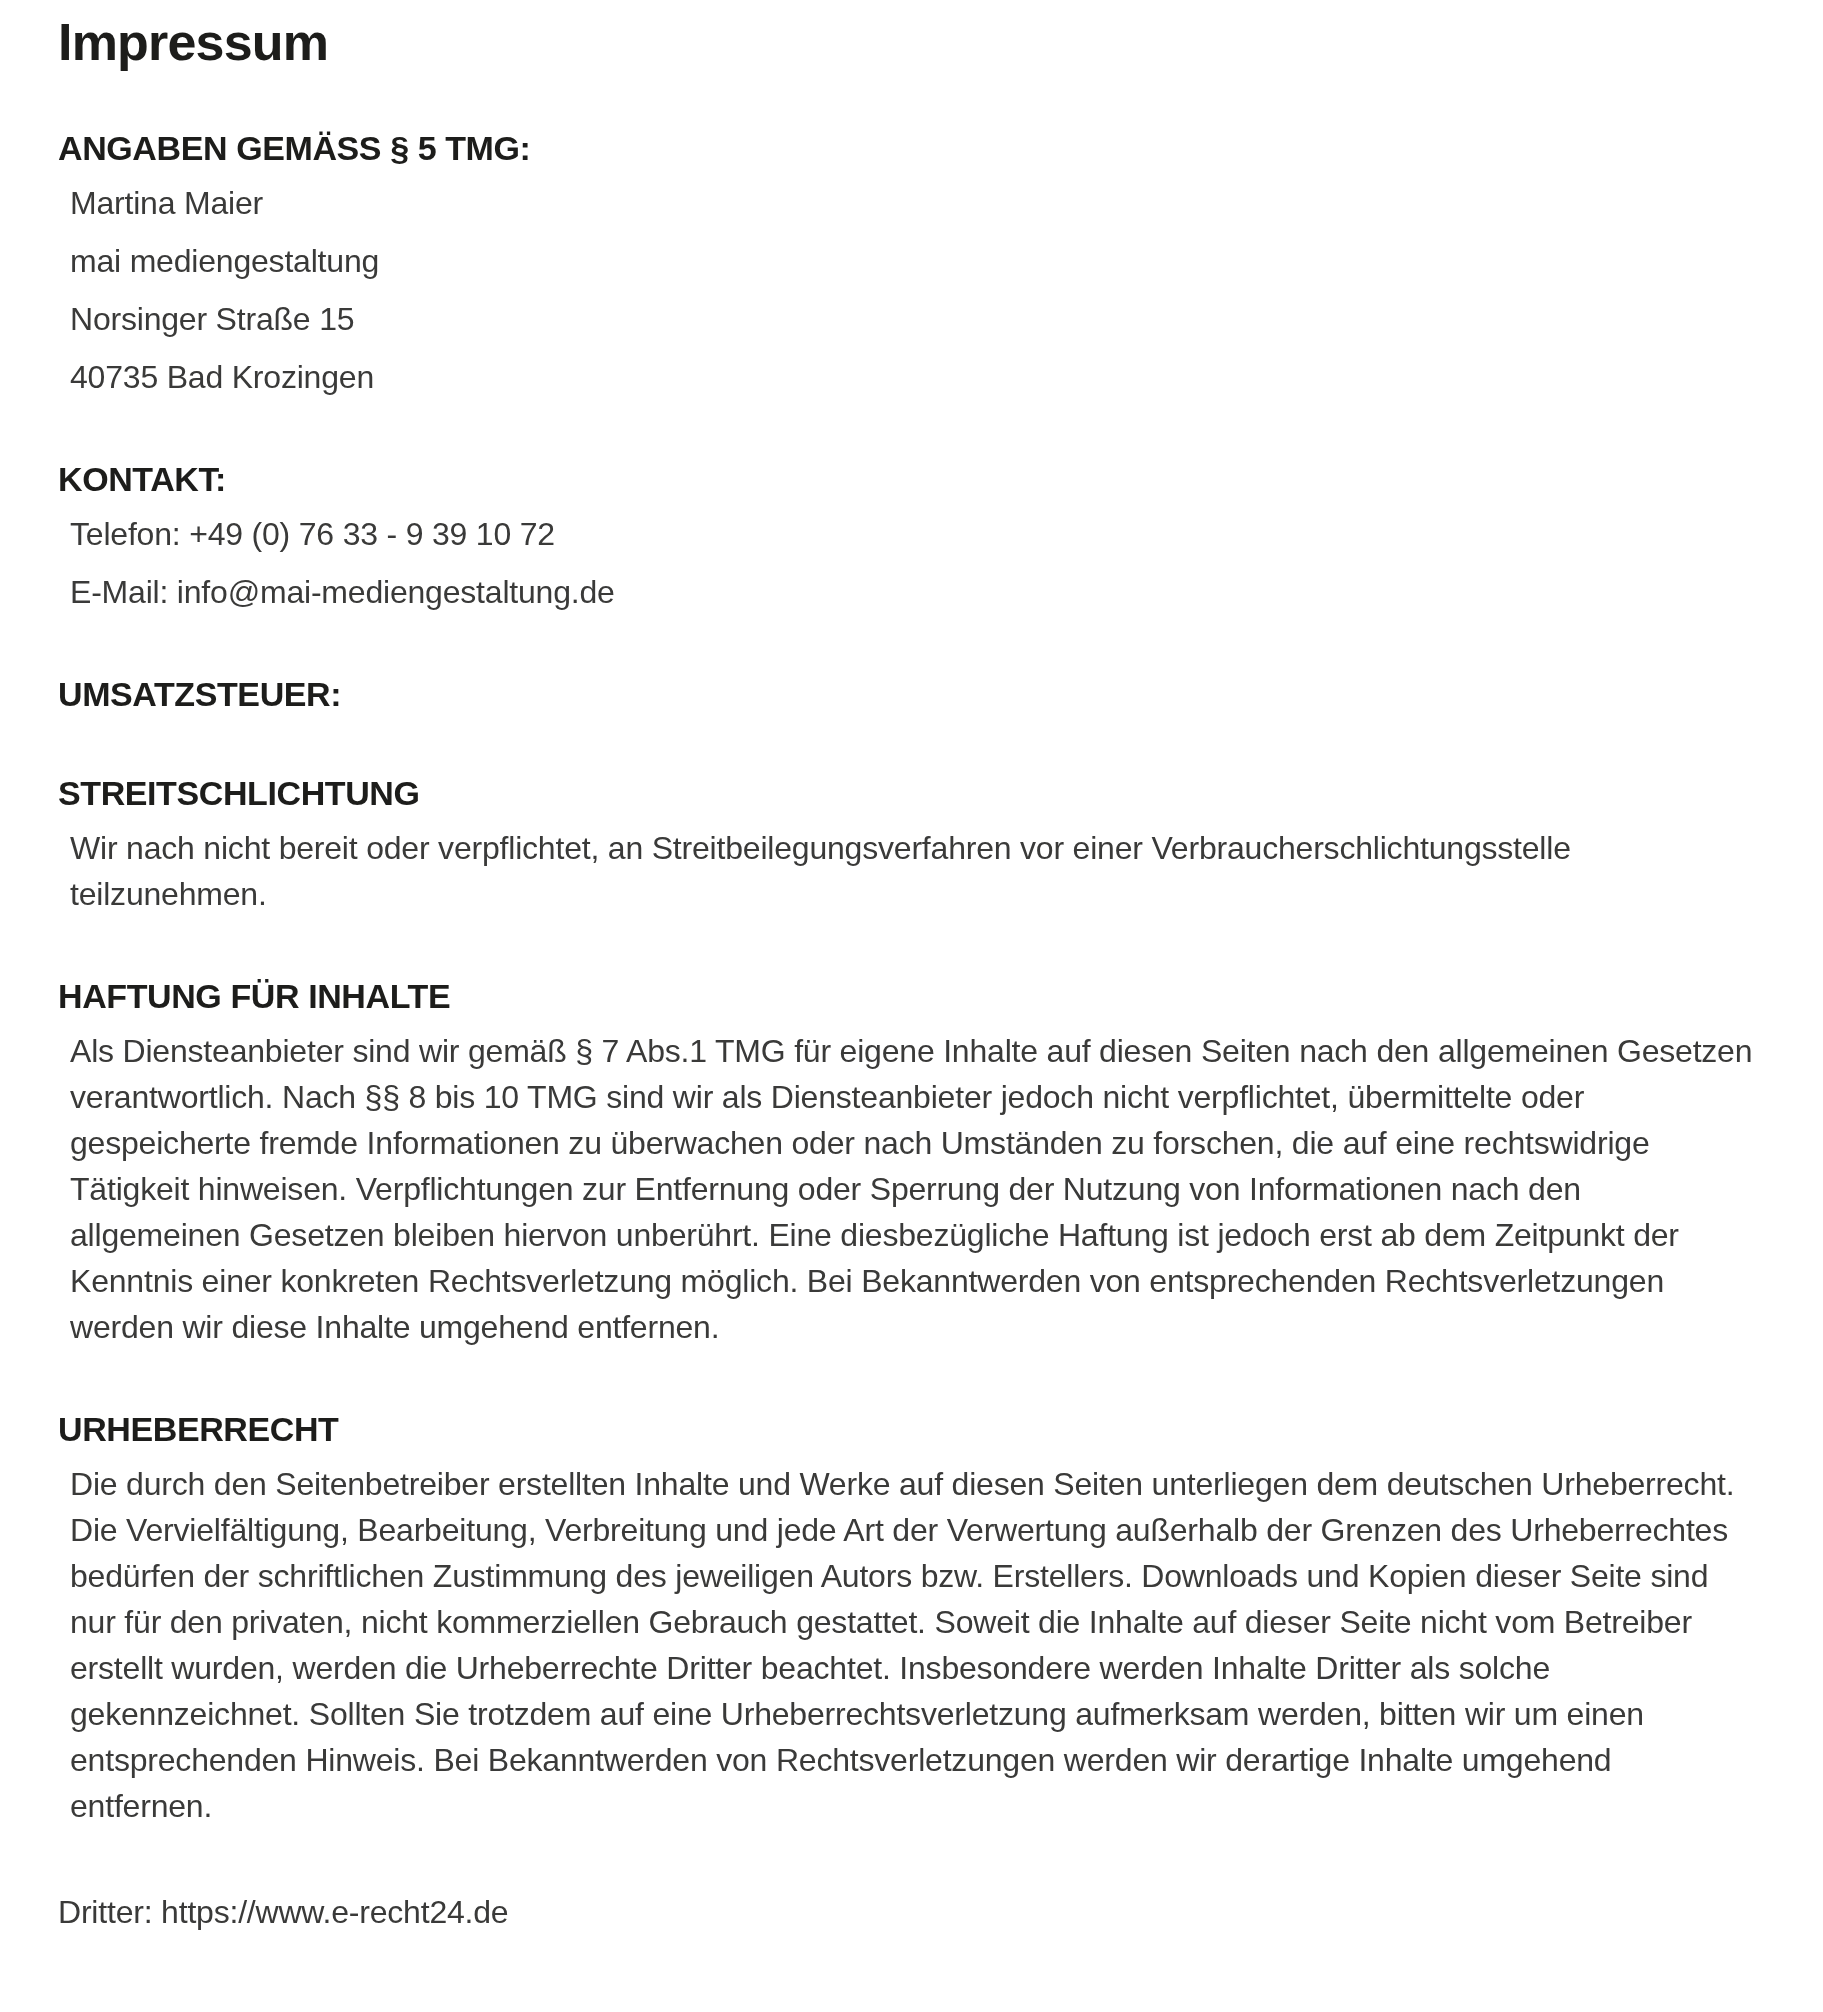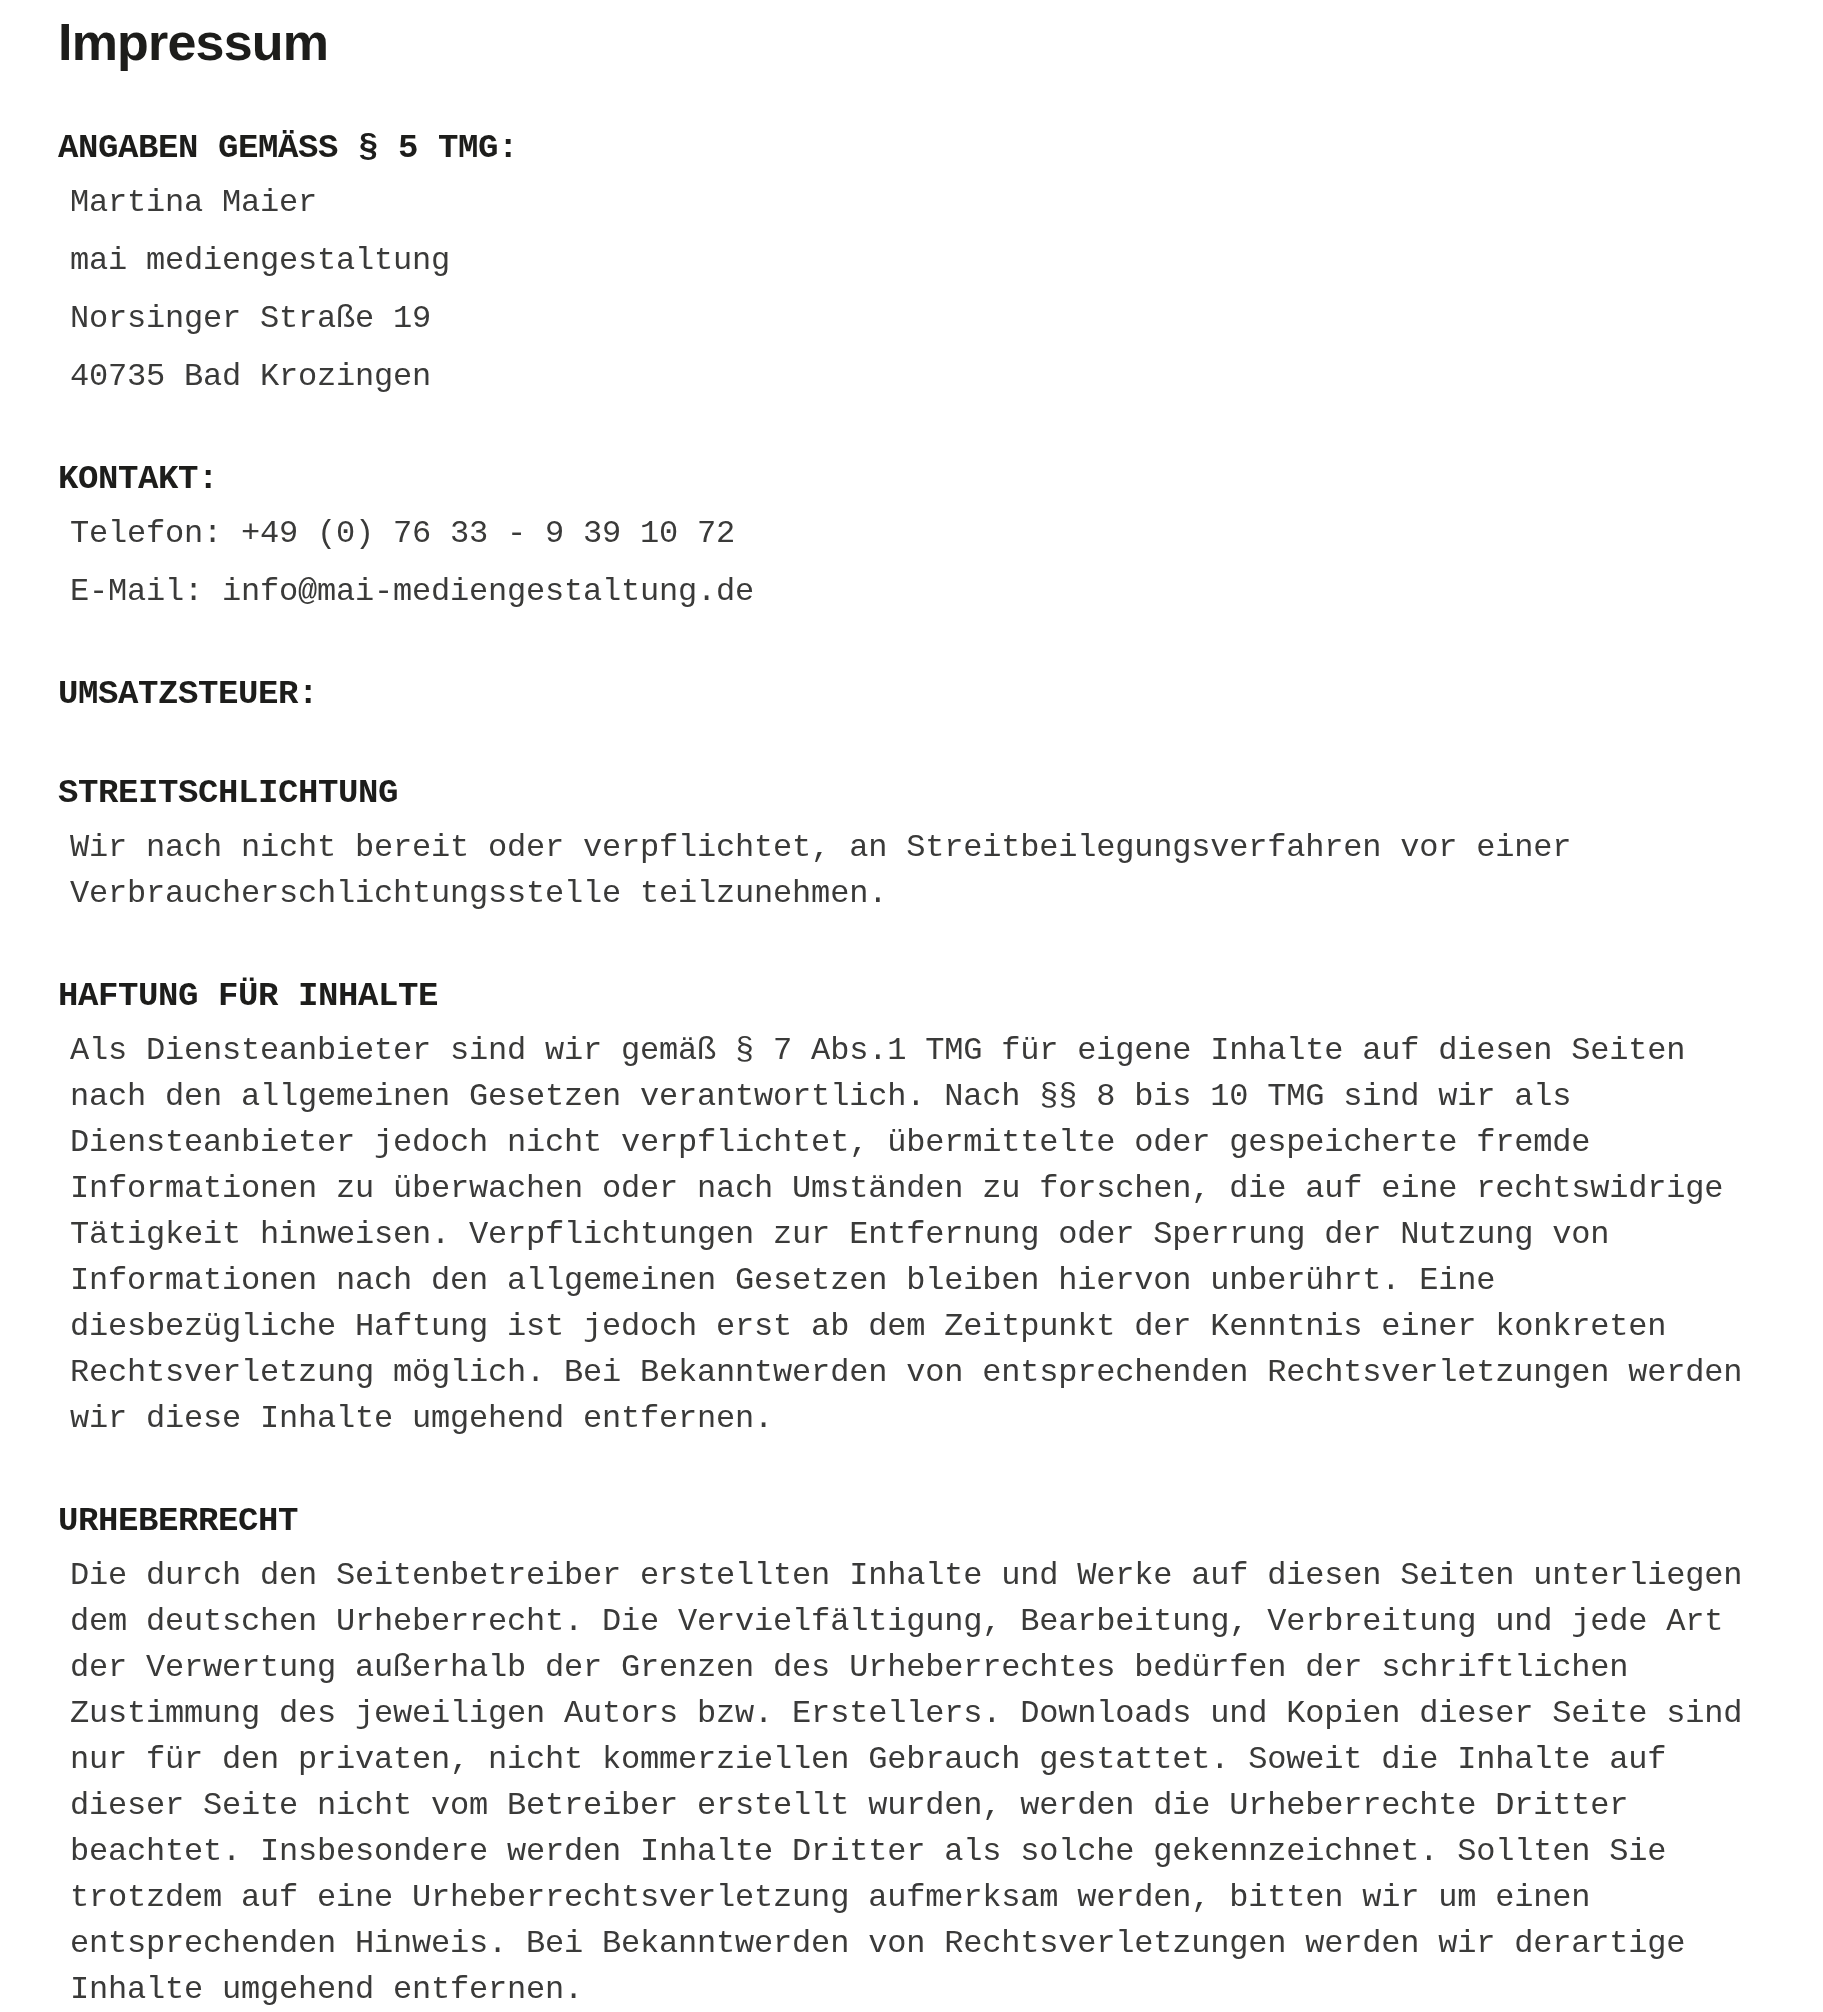--- a/index.html
+++ b/index.html
@@ -23,21 +23,20 @@
   h1.page-title {
     margin: 0 0 56px 0;
     font-size: 52px;
     line-height: 61px;
     font-weight: 700;
     letter-spacing: -0.8px;
     color: #1d1d1b;
   }
   section.sec {
     margin: 0 0 60px 0;
-    font-family: Liberation Mono, monospace;
   }
   h2.sec-heading {
     margin: 0 0 6.4px 0;
     font-size: 34px;
     line-height: 39px;
     font-weight: 700;
     letter-spacing: -0.4px;
     color: #1d1d1b;
   }
   .line, .para {
@@ -62,21 +61,21 @@
 <body>
 
 <main class="page">
 
   <h1 class="page-title">Impressum</h1>
 
   <section class="sec">
     <h2 class="sec-heading">ANGABEN GEMÄSS § 5 TMG:</h2>
     <p class="line">Martina Maier</p>
     <p class="line">mai mediengestaltung</p>
-    <p class="line">Norsinger Straße 19</p>
+    <p class="line">Norsinger Straße 15</p>
     <p class="line">40735 Bad Krozingen</p>
   </section>
 
   <section class="sec">
     <h2 class="sec-heading">KONTAKT:</h2>
     <p class="line">Telefon: +49 (0) 76 33 - 9 39 10 72</p>
     <p class="line">E-Mail: info@mai-mediengestaltung.de</p>
   </section>
 
   <section class="sec">

